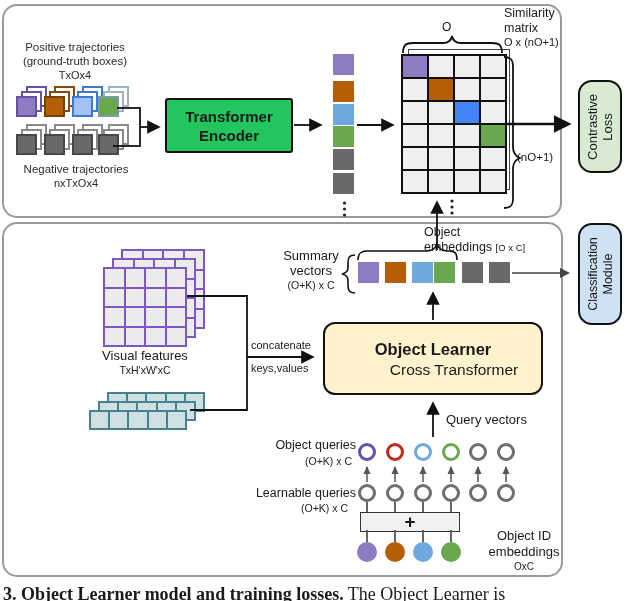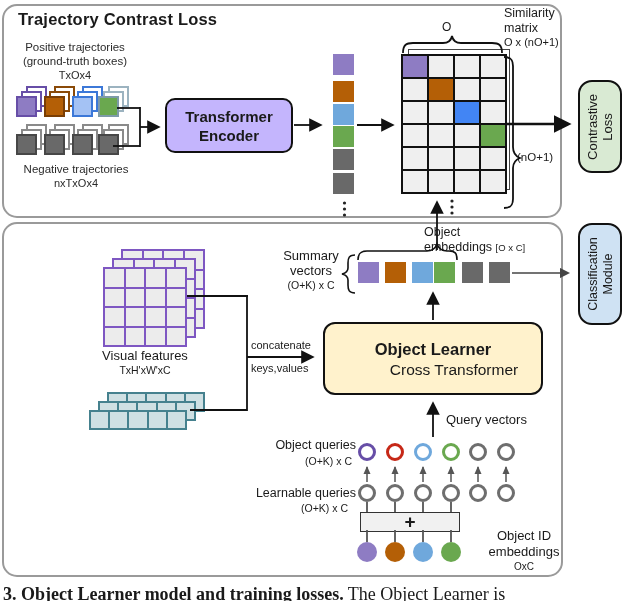--- a/index.html
+++ b/index.html
@@ -14,21 +14,21 @@
   .bold{font-weight:bold;}
   #fig-title{left:18px;top:10px;font-size:16.5px;font-weight:bold;letter-spacing:.2px;}
   .traj-label{font-size:11.5px;line-height:14px;color:#2b2b2b;}
   .traj-dims{font-size:11px;}
   .stack{position:absolute;width:34px;height:34px;}
   .sq{position:absolute;width:21px;height:21px;border:2px solid;background:#fff;box-sizing:border-box;}
   .sq.back2{left:10px;top:0;}
   .sq.back1{left:5px;top:5px;}
   .sq.front{left:0;top:10px;}
   .box{position:absolute;box-sizing:border-box;border:2px solid #111;}
-  #encoder{left:165px;top:98px;width:128px;height:55px;background:#c4b5fd;border-radius:10px;
+  #encoder{left:165px;top:98px;width:128px;height:55px;background:#22c55e;border-radius:3px;
            display:flex;align-items:center;justify-content:center;}
   #encoder .t{font-size:15px;font-weight:bold;line-height:19px;text-align:center;}
   .colsq{position:absolute;left:333px;width:21px;height:21px;}
   #matrix-sheet{left:408px;top:49px;width:100px;height:139px;border:1.5px solid #444;background:#fff;position:absolute;}
   #matrix{left:401px;top:54px;width:106px;height:140px;background:#111;border:2px solid #111;
           display:grid;grid-template-columns:repeat(4,1fr);grid-template-rows:repeat(6,1fr);gap:2px;box-sizing:border-box;position:absolute;}
   .mcell{background:#efefef;}
   #sim-title{left:504px;top:6px;font-size:12.5px;line-height:14.5px;}
   #sim-dims{font-size:11px;}
   #o-label{left:442px;top:20px;font-size:12px;}
@@ -71,21 +71,20 @@
   svg#wires{position:absolute;left:0;top:0;pointer-events:none;}
 </style>
 </head>
 <body>
 
 <div id="scene">
 
   <div class="panel" id="top-panel"></div>
   <div class="panel" id="bottom-panel"></div>
 
-  <div class="abs" id="fig-title">Trajectory Contrast Loss</div>
 
   <div class="abs traj-label ctr" style="left:12px;top:40px;width:126px;">
     <div>Positive trajectories</div>
     <div>(ground-truth boxes)</div>
     <div class="traj-dims">TxOx4</div>
   </div>
 
   <div id="pos-stacks" class="abs" style="left:16px;top:86px;width:130px;height:36px;">
       <div class="stack" style="left: 0px; top: 0px;">
         <div class="sq back2" style="border-color: rgb(103, 78, 167);"></div>

